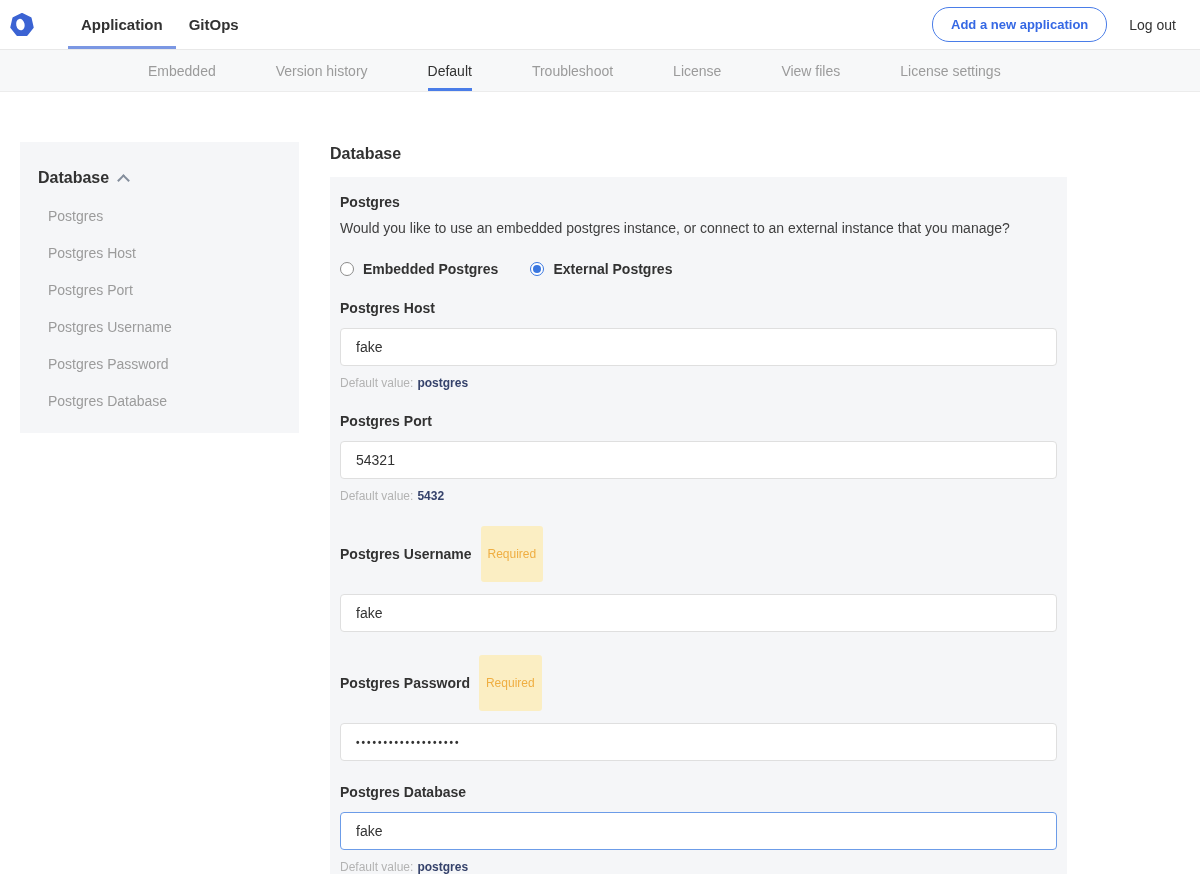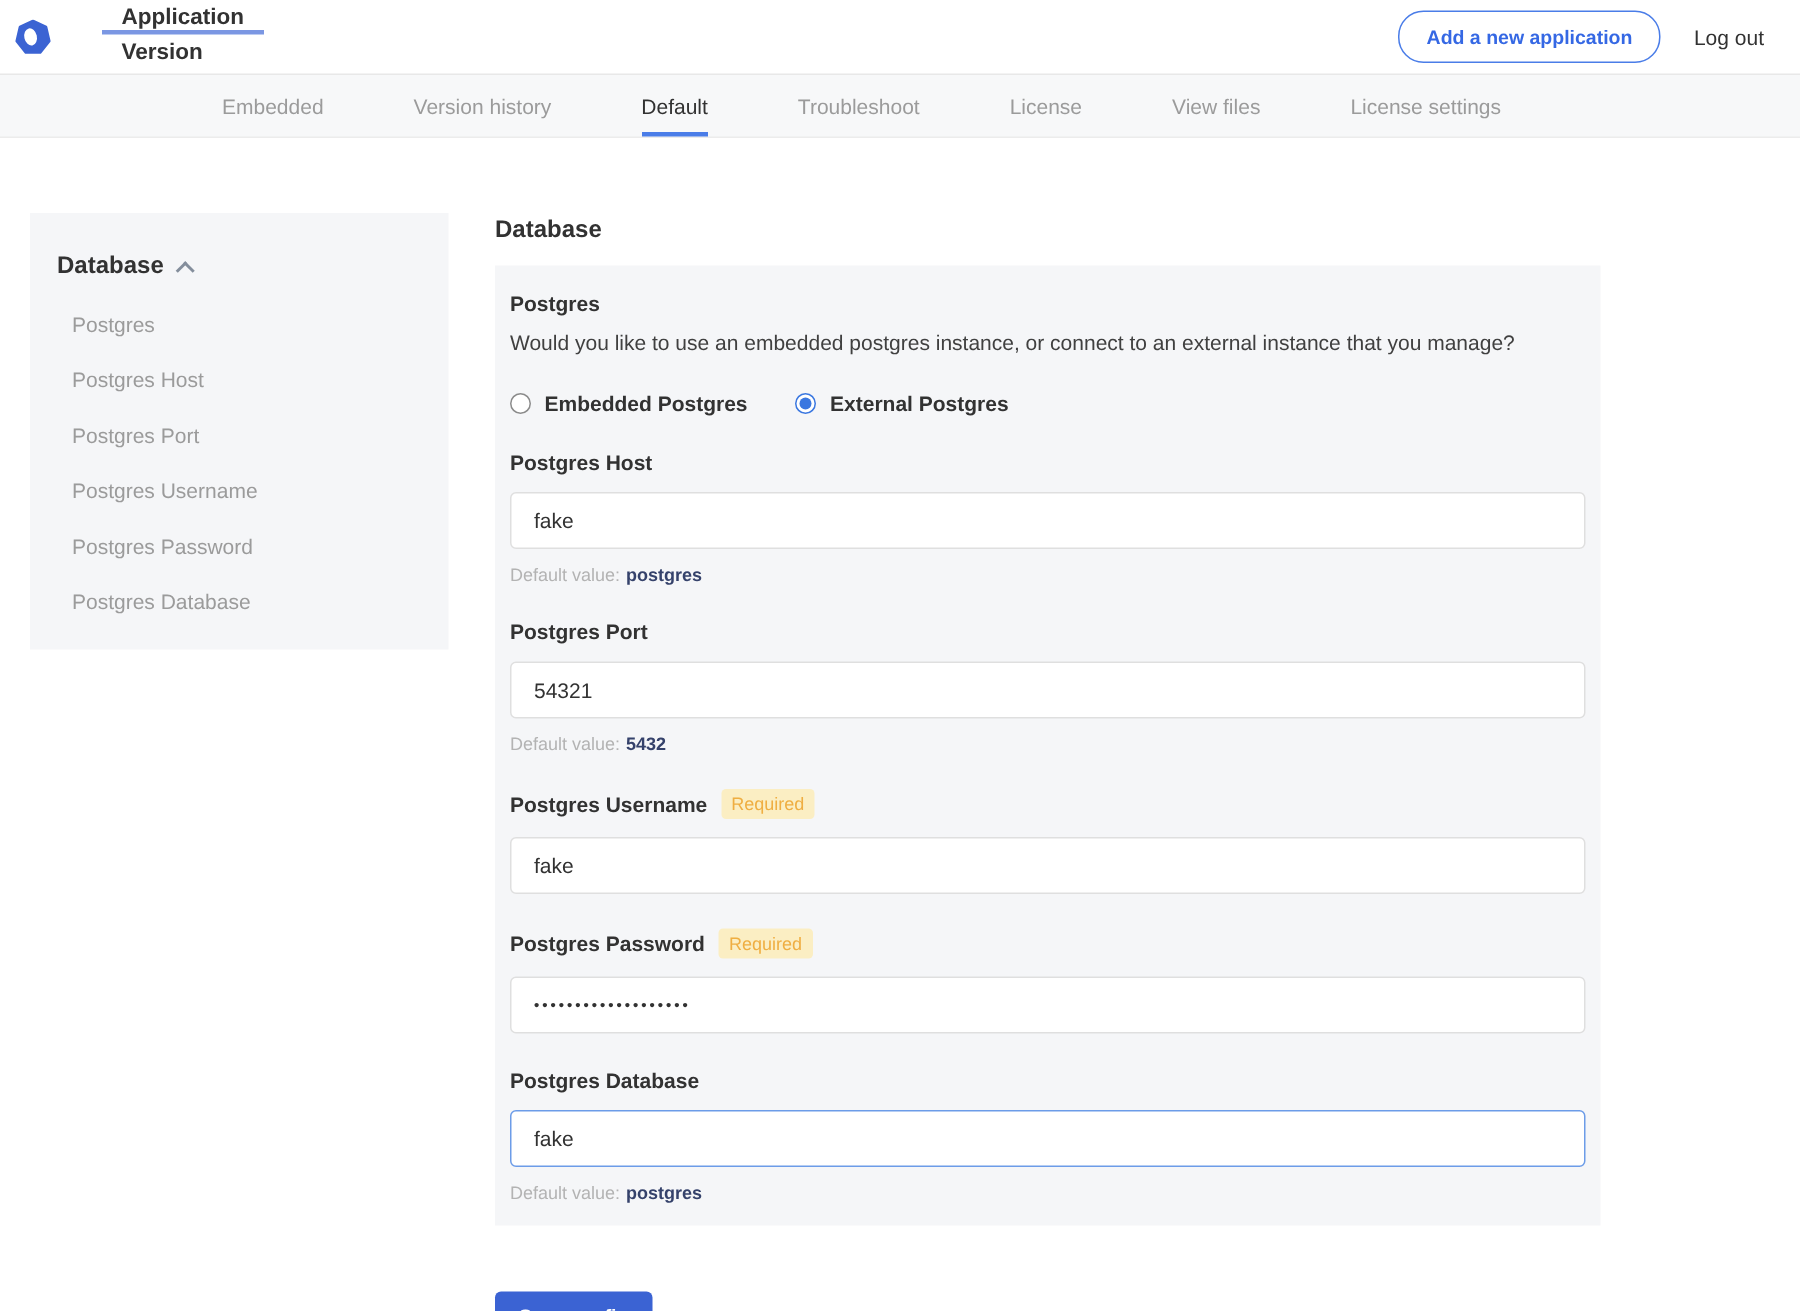--- a/index.html
+++ b/index.html
@@ -13,21 +13,21 @@
   }
 
   
   .header {
     height: 50px;
     display: flex; align-items: stretch;
     border-bottom: 1px solid #e8e8e8;
     background: #fff;
   }
   .logo-wrap { display: flex; align-items: center; padding: 0 14px 0 10px; }
-  .app-tabs { display: flex; align-items: stretch; margin-left: 20px; flex-direction: column; }
+  .app-tabs { display: flex; align-items: stretch; margin-left: 20px; }
   .app-tab {
     display: flex; align-items: center;
     padding: 3px 13px 0 13px;
     font-size: 15px; font-weight: 600; color: #323232;
     border-bottom: 3px solid transparent;
     cursor: pointer;
   }
   .app-tab.active { border-bottom-color: #7b97e3; }
   .header-right {
     margin-left: auto; display: flex; align-items: center;
@@ -94,21 +94,21 @@
     content: ""; position: absolute; left: 2px; top: 2px; right: 2px; bottom: 2px;
     border-radius: 50%; background: #3a77e0;
   }
   .radio-label { font-size: 14px; font-weight: bold; color: #323232; }
 
   .field { margin-top: 23px; }
   .field-label-row { display: flex; align-items: center; gap: 9px; }
   .field-label { font-size: 14px; font-weight: bold; color: #323232; }
   .required-badge {
     background: #fbeec3; color: #efae42;
-    font-size: 12px; padding: 3px 7px; border-radius: 3px;
+    font-size: 12px; padding: 21px 7px; border-radius: 3px;
   }
   .text-input {
     display: block; width: 100%; height: 38px; margin-top: 12px;
     border: 1px solid #dfdfdf; border-radius: 4px; background: #fff;
     padding: 12px 15px; font-size: 14px; color: #323232;
     font-family: inherit; outline: none;
   }
   .text-input.focused { border-color: #6c9ce8; }
   .text-input.pw { font-size: 10px; letter-spacing: 2px; font-weight: bold; }
   .default-row { margin-top: 10px; font-size: 12px; color: #b3b3b3; }
@@ -128,21 +128,21 @@
     <svg width="24" height="24" viewBox="0 0 24 24">
       <polygon points="12,1 20.6,5.14 22.72,14.45 16.77,21.91 7.23,21.91 1.28,14.45 3.4,5.14" fill="#3b63d3" stroke="#3b63d3" stroke-width="2" stroke-linejoin="round"></polygon>
       <ellipse cx="10.4" cy="11.6" rx="4.2" ry="5.8" fill="#ffffff" transform="rotate(-12 10.4 11.6)"></ellipse>
     </svg>
   </div>
   <div class="app-tabs">
     <div class="app-tab active">
       <span>Application</span>
     </div>
     <div class="app-tab">
-      <span>Version</span>
+      <span>GitOps</span>
     </div>
   </div>
   <div class="header-right">
     <button class="add-app-btn">Add a new application</button>
     <span class="logout">Log out</span>
   </div>
 </div>
 
 <div class="subnav">
   <div class="subnav-item">Embedded</div>

